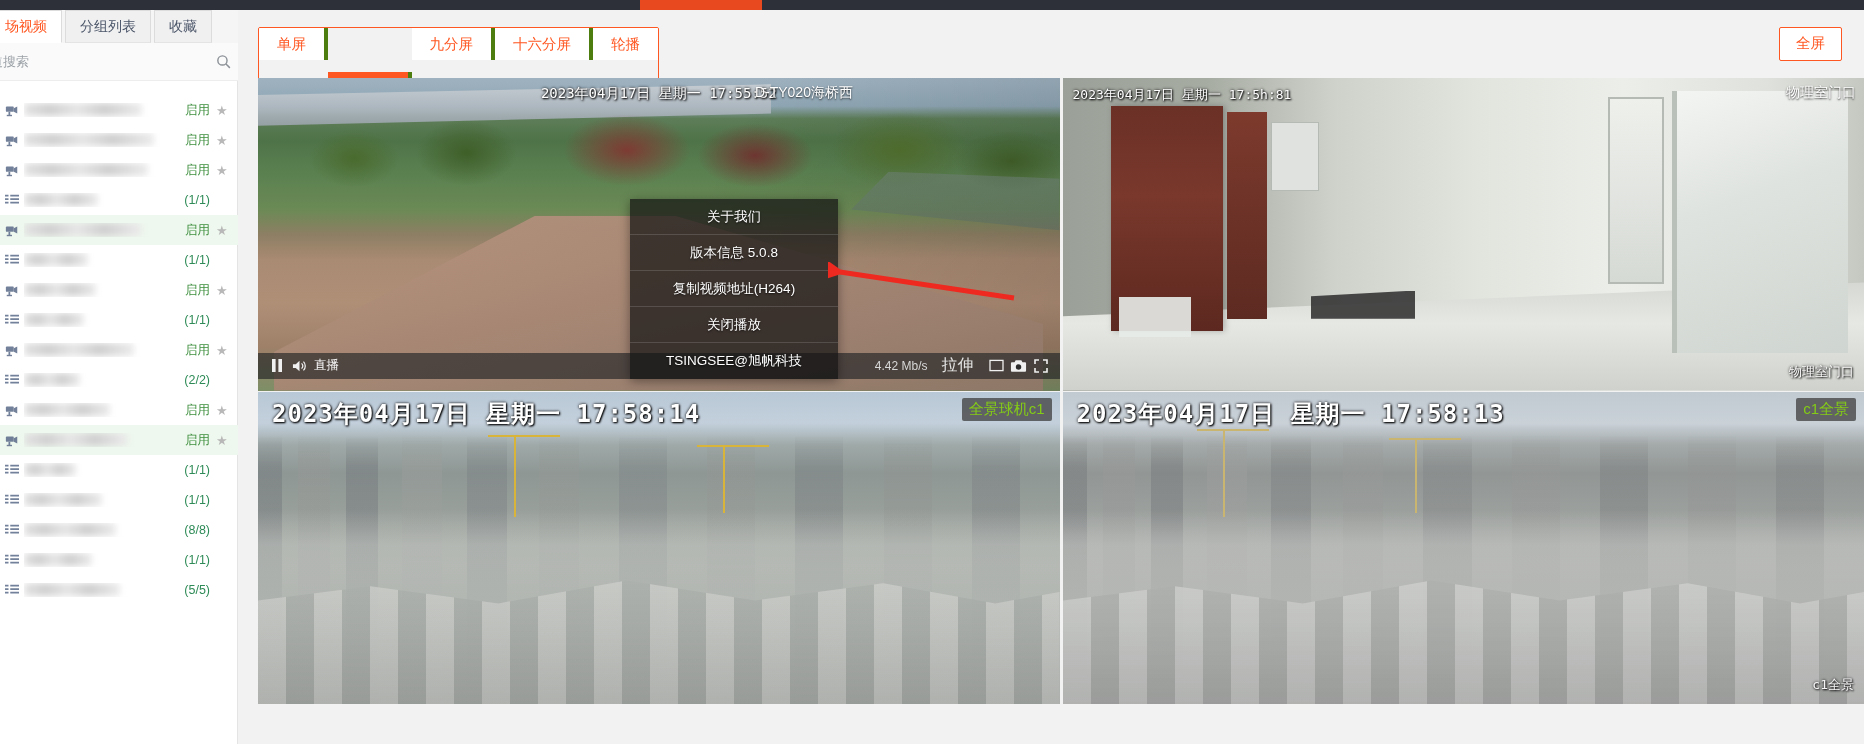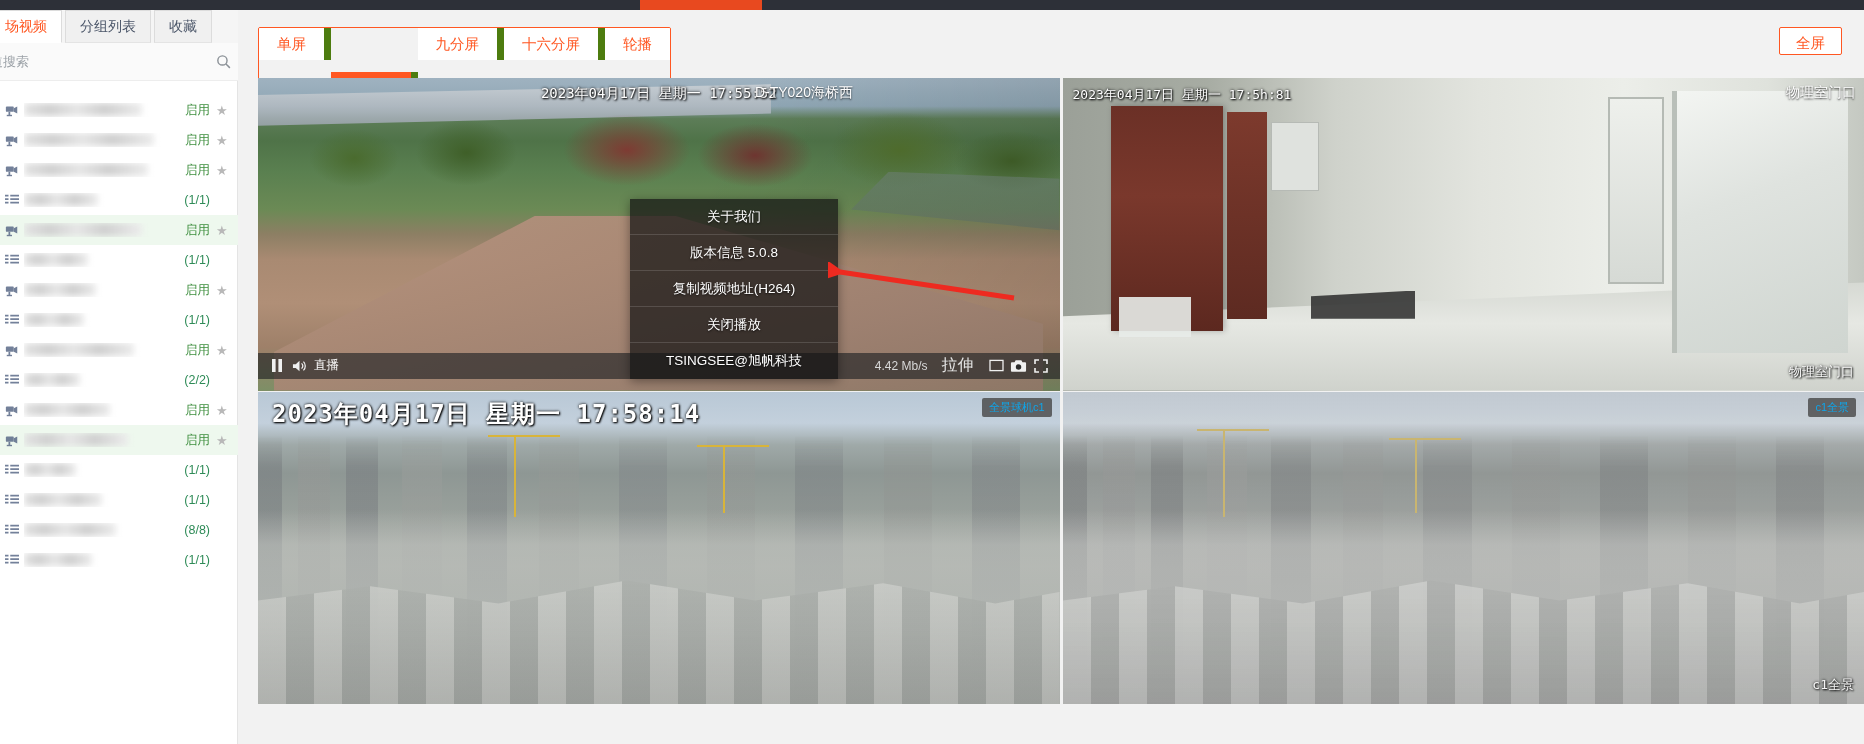--- a/index.html
+++ b/index.html
@@ -105,49 +105,49 @@
     position: absolute; left: 0; top: 0; width: 1626px; height: 58px;
     background: #f2f2f2;
   }
   .segctl {
     position: absolute; left: 20px; top: 17px; display: flex;
     border: 1px solid #ff5722; border-radius: 2px; overflow: hidden;
   }
   .seg {
     padding: 0 18px; height: 32px; line-height: 32px; font-size: 14.5px;
     color: #ff5722; background: #ffffff; cursor: pointer;
-    border-right: 7px solid #4d7c0f; white-space: nowrap;
+    border-right: 4px solid #4d7c0f; white-space: nowrap;
   }
   .seg:last-child { border-right: none; }
   .seg.active { background: #ff5722; color: #ffffff; margin-top: 44px; }
 
   .fullbtn {
     position: absolute; right: 22px; top: 17px;
-    padding: 0 16px; height: 28px; line-height: 30px; font-size: 14.5px;
+    padding: 0 16px; height: 34px; line-height: 30px; font-size: 14.5px;
     color: #ff5722; background: #fff; border: 1px solid #ff5722;
     border-radius: 2px; cursor: pointer;
   }
 
   
   .grid {
     position: absolute; left: 20px; top: 68px;
     width: 1606px; height: 626px;
     display: grid; grid-template-columns: 1fr 1fr; grid-template-rows: 1fr 1fr;
     gap: 1px 3px; background: #f2f2f2;
   }
   .cell { position: relative; overflow: hidden; background: #1b1b1b; }
 
   .cell-title {
     position: absolute; z-index: 4; font-size: 14px; color: #ffffff;
     text-shadow: 0 1px 2px rgba(0,0,0,.85); white-space: nowrap;
   }
   .title-tr { right: 8px; top: 6px; }
   .title-badge {
     position: absolute; right: 8px; top: 6px; z-index: 4;
-    background: rgba(70,70,70,.8); color: #0ea5e9; font-size: 11px;
+    background: rgba(70,70,70,.8); color: #84cc16; font-size: 15px;
     padding: 2px 7px; border-radius: 2px; white-space: nowrap;
   }
   .osd-stamp {
     position: absolute; z-index: 4; font-family: "DejaVu Sans Mono", monospace;
     color: #fff; text-shadow: 1px 1px 2px #000, 0 0 3px #000;
     white-space: nowrap;
   }
   .osd-big { left: 14px; top: 6px; font-size: 24px; font-weight: bold; letter-spacing: 1px; }
   .osd-sm  { left: 10px; top: 8px; font-size: 13px; }
   .osd-br  { right: 10px; bottom: 10px; font-size: 13px; opacity: .9; }
@@ -586,20 +586,37 @@
               <rect x="6" y="6" width="10" height="2"></rect>
               <rect x="6" y="10" width="10" height="2"></rect>
             </svg>
           </span>
           <span class="dev-name">
             <span class="blur-bar" style="width: 68px;"></span>
           </span>
           <span class="dev-status count">(1/1)</span>
           <span class="star"></span>
         </div>
+        <div class="devrow">
+          <span class="dev-ico">
+            <svg width="14" height="14" viewBox="0 0 16 16" fill="currentColor">
+              <rect x="0" y="2" width="4" height="2"></rect>
+              <rect x="0" y="6" width="4" height="2"></rect>
+              <rect x="0" y="10" width="4" height="2"></rect>
+              <rect x="6" y="2" width="10" height="2"></rect>
+              <rect x="6" y="6" width="10" height="2"></rect>
+              <rect x="6" y="10" width="10" height="2"></rect>
+            </svg>
+          </span>
+          <span class="dev-name">
+            <span class="blur-bar" style="width: 96px;"></span>
+          </span>
+          <span class="dev-status count">(5/5)</span>
+          <span class="star"></span>
+        </div>
       </div>
   </div>
 
   <div class="main">
 
     <div class="toolbar">
       <div class="segctl" id="segctl">
           <div class="seg">单屏</div>
           <div class="seg active">四分屏</div>
           <div class="seg">九分屏</div>
@@ -687,20 +704,21 @@
       </div>
 
       <div class="cell">
         <div class="scene-city mono">
           <div class="city-blocks"></div>
           <div class="city-fg"></div>
           <div class="city-roofs"></div>
           <div class="crane" style="left:20%;top:12%;height:28%;"></div>
           <div class="crane" style="left:44%;top:15%;height:24%;"></div>
         </div>
+        <div class="osd-stamp osd-big">2023年04月17日  星期一  17:58:13</div>
         <div class="title-badge">c1全景</div>
         <div class="osd-stamp osd-br">c1全景</div>
       </div>
 
     </div>
   </div>
 
   <div class="ctxmenu" id="ctxmenu">
       <div class="ctxitem">关于我们</div>
       <div class="ctxitem">版本信息 5.0.8</div>

